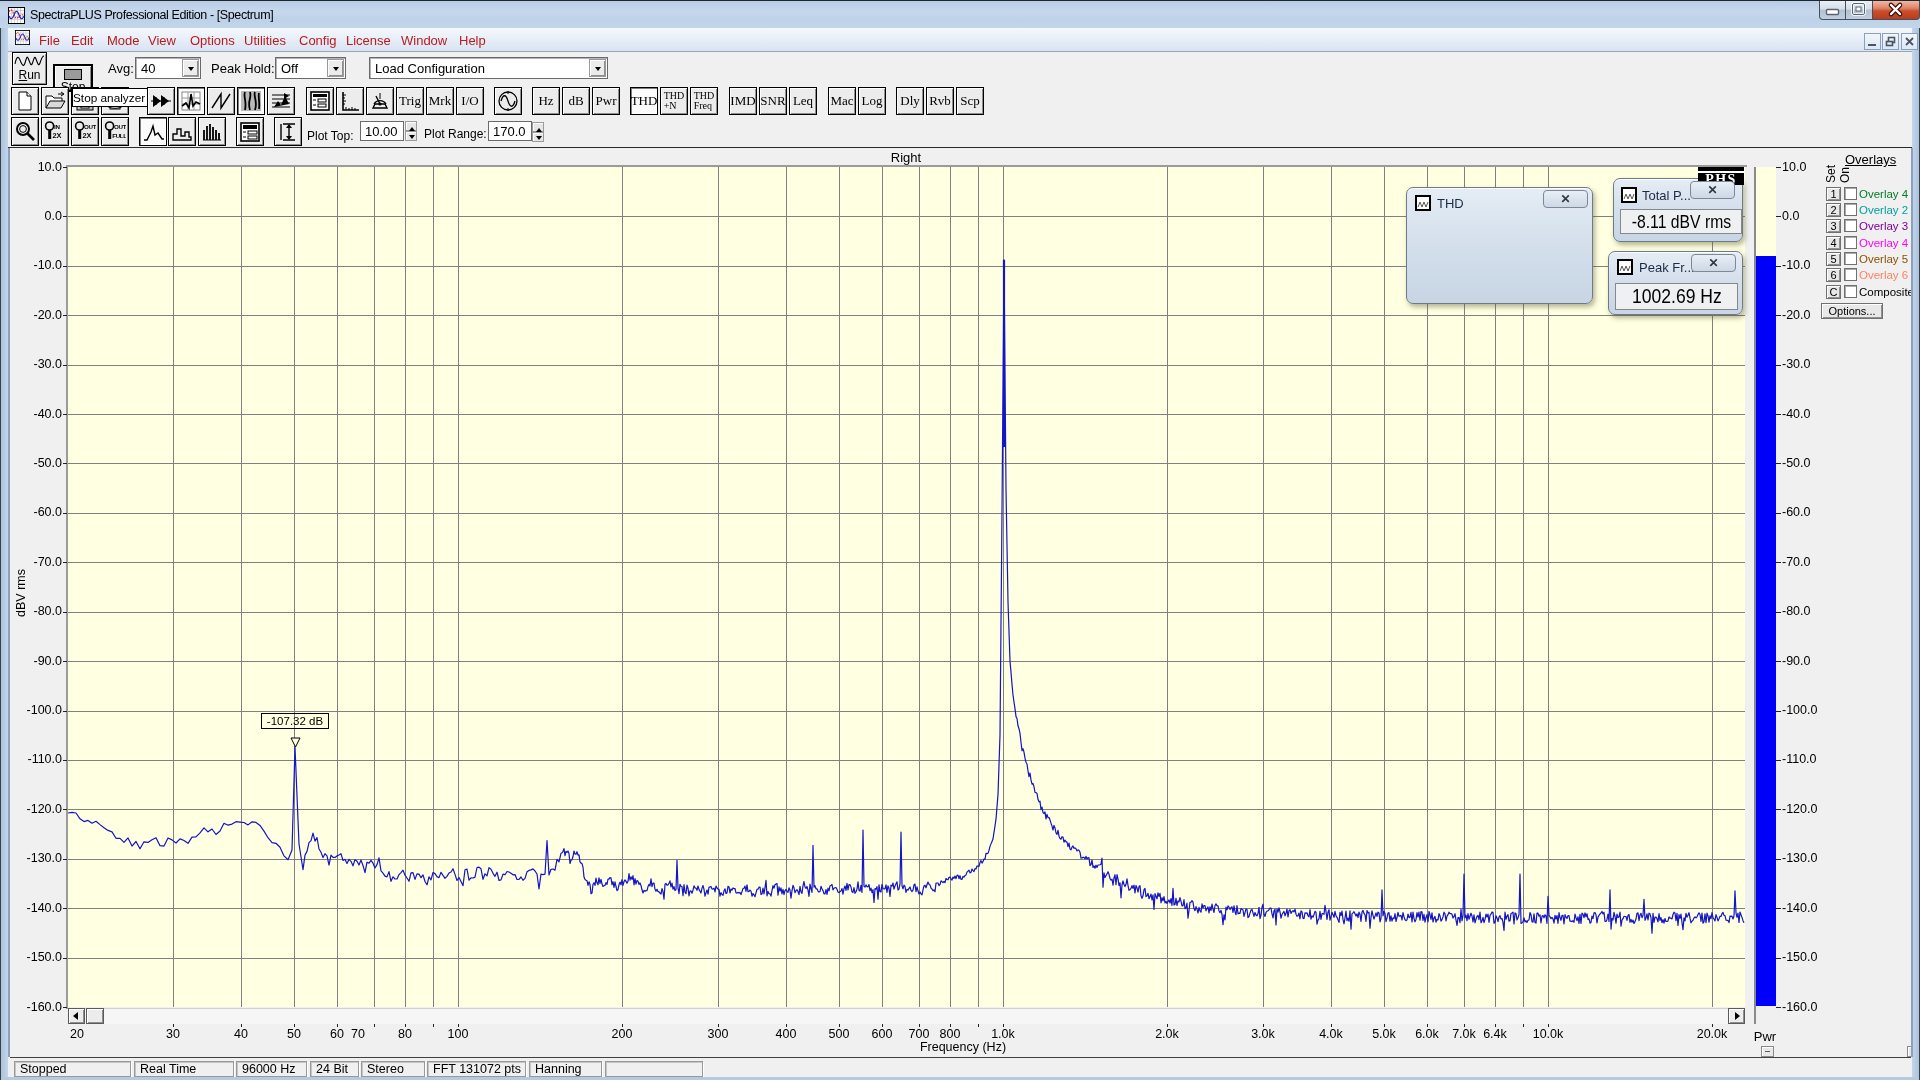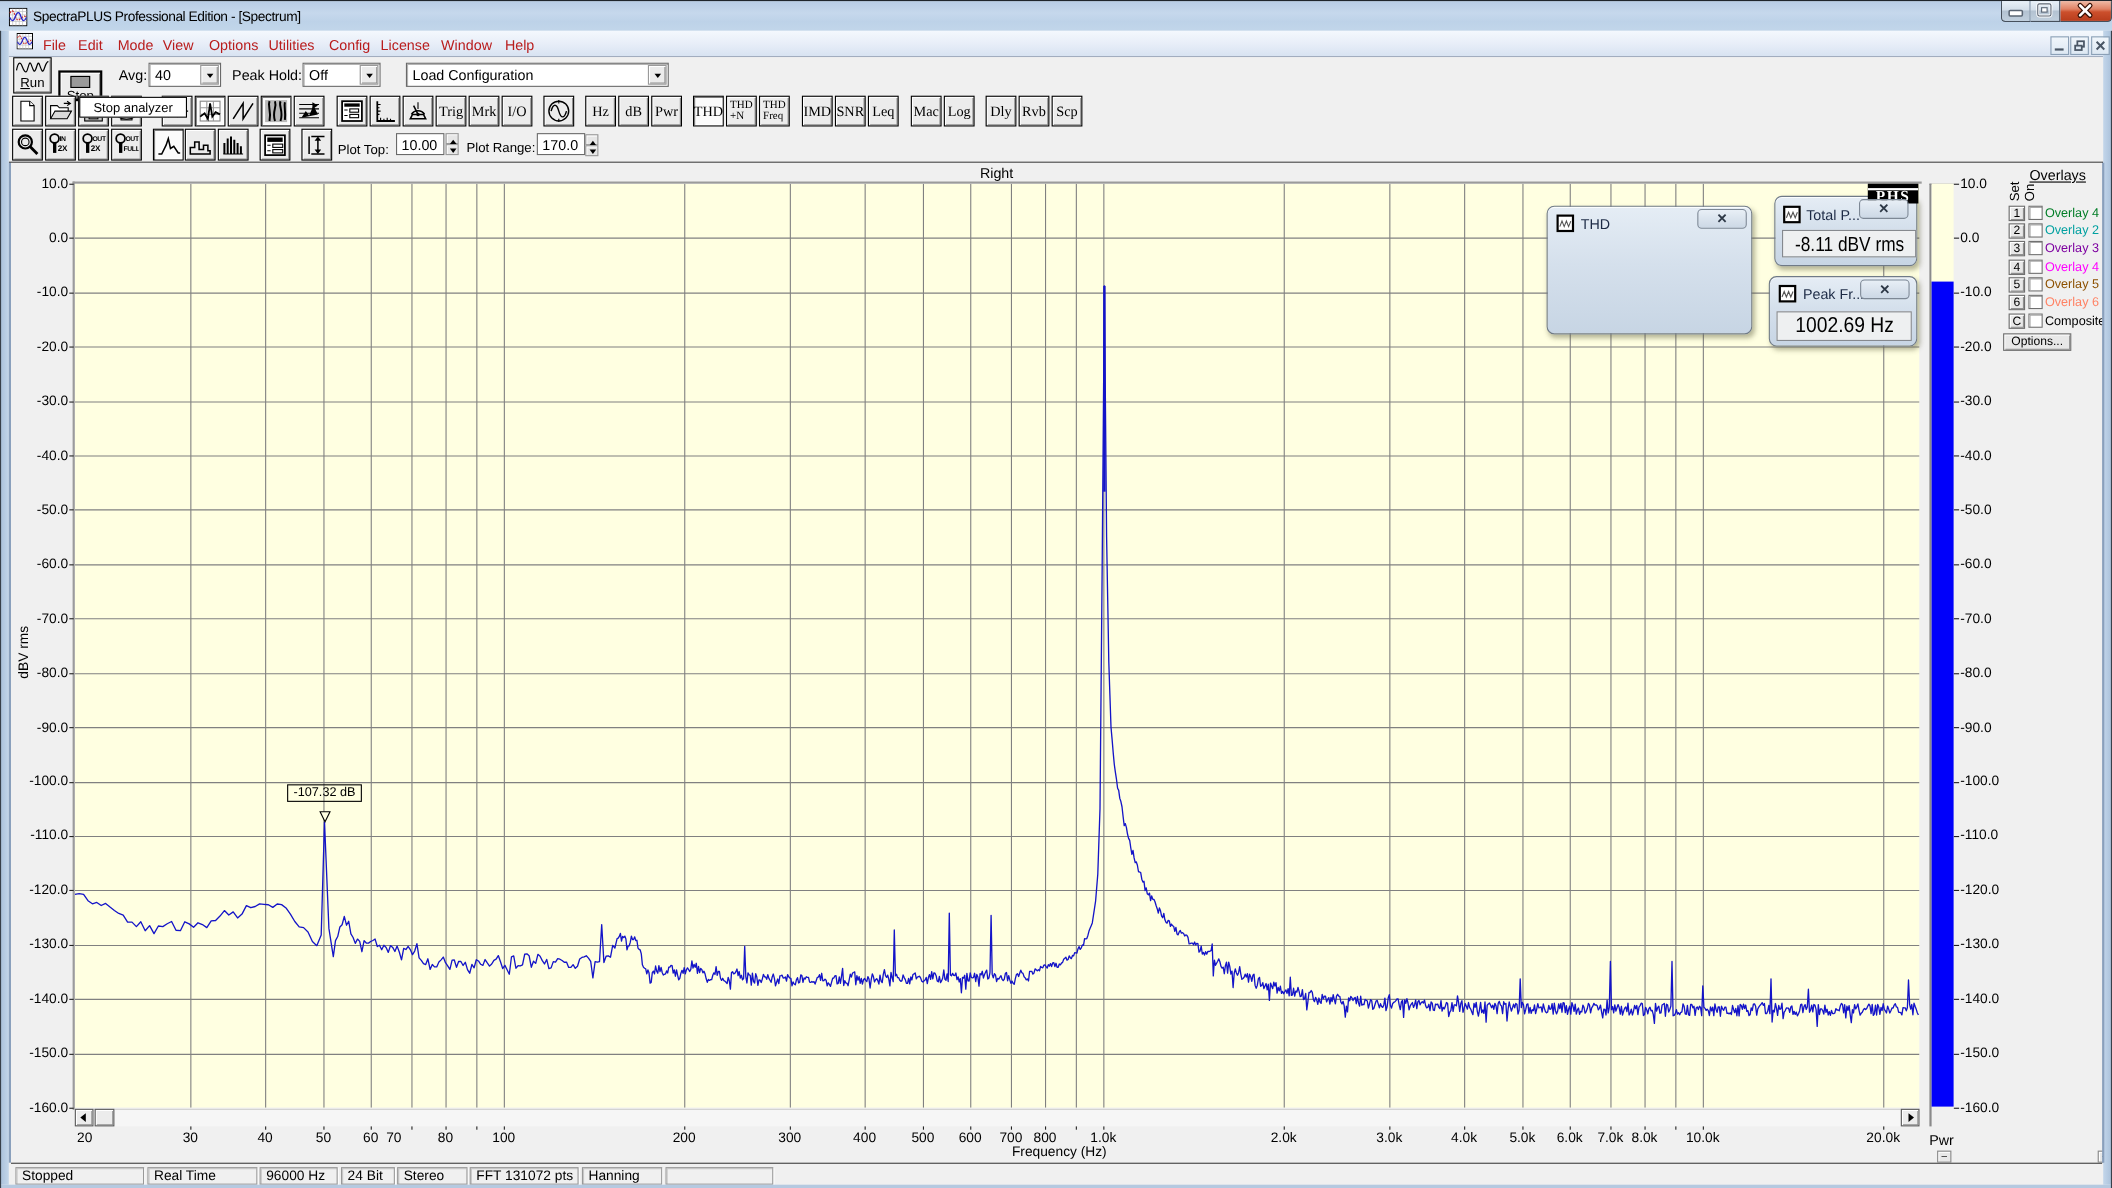--- a/index.html
+++ b/index.html
@@ -23,21 +23,21 @@
 .cab{position:absolute;right:1px;top:1px;width:17px;height:18px;background:#ececec;border:1px solid #9a9a9a;box-shadow:inset 1px 1px 0 #fff,inset -1px -1px 0 #8f8f8f;}
 .cab:after{content:"";position:absolute;left:4.5px;top:7px;border:3.5px solid transparent;border-top:4.5px solid #000}
 .lbl{position:absolute;font-size:13px;color:#000}
 .field{position:absolute;height:20px;background:#fff;border:1px solid #6a6a6a;font-size:13px;padding:2px 0 0 4px}
 .spin{position:absolute;width:12px;height:20px}
 .spin div{position:absolute;left:0;width:12px;height:10px;background:#e6e6e6;border:1px solid #9a9a9a;box-shadow:inset 1px 1px 0 #fff}
 .spin div:after{content:"";position:absolute;left:2.5px;border:3px solid transparent}
 .spin .up:after{top:2px;border-bottom:4px solid #000}
 .spin .dn{top:10px}
 .spin .dn:after{top:3px;border-top:4px solid #000}
-#tip{position:absolute;left:72px;top:88px;width:98px;height:19px;background:#fff;border:1px solid #000;color:#000;font-size:11.8px;white-space:nowrap;text-align:center;line-height:18px;z-index:30}
+#tip{position:absolute;left:72px;top:88px;width:76px;height:19px;background:#fff;border:1px solid #000;color:#000;font-size:11.8px;white-space:nowrap;line-height:18px;z-index:30}
 #client{left:10px;top:148px;width:1901px;height:909px;background:#f0f0f0}
 #plotbox{position:absolute;left:66px;top:165px;width:1681px;height:844px;border-top:2px solid #9b9b9b;border-left:2px solid #9b9b9b}
 #plot{position:absolute;left:68px;top:167px}
 .yl{position:absolute;width:55px;left:7px;text-align:right;font-size:12.5px}
 .yr{position:absolute;left:1782px;font-size:12.5px;width:50px}
 .tick{position:absolute;height:1px;background:#222}
 .xl{position:absolute;top:1027px;width:60px;text-align:center;font-size:12.5px}
 .xtick{position:absolute;top:1022px;width:1px;height:5px;background:#222}
 #freqlab{position:absolute;left:903px;top:1040px;width:120px;text-align:center;font-size:12.5px}
 #plottitle{position:absolute;left:846px;top:150px;width:120px;text-align:center;font-size:13px}
@@ -459,21 +459,21 @@
 <div class="xl" style="left:852px">600</div>
 <div class="xl" style="left:889px">700</div>
 <div class="xl" style="left:920px">800</div>
 <div class="xl" style="left:973px">1.0k</div>
 <div class="xl" style="left:1137px">2.0k</div>
 <div class="xl" style="left:1233px">3.0k</div>
 <div class="xl" style="left:1301px">4.0k</div>
 <div class="xl" style="left:1354px">5.0k</div>
 <div class="xl" style="left:1397px">6.0k</div>
 <div class="xl" style="left:1434px">7.0k</div>
-<div class="xl" style="left:1465px">8.0k</div>
+<div class="xl" style="left:1465px">6.4k</div>
 <div class="xl" style="left:1518px">10.0k</div>
 <div class="xl" style="left:1682px">20.0k</div>
 <div class="xtick" style="left:173px"></div>
 <div class="xtick" style="left:241px"></div>
 <div class="xtick" style="left:294px"></div>
 <div class="xtick" style="left:337px"></div>
 <div class="xtick" style="left:374px"></div>
 <div class="xtick" style="left:405px"></div>
 <div class="xtick" style="left:433px"></div>
 <div class="xtick" style="left:458px"></div>

